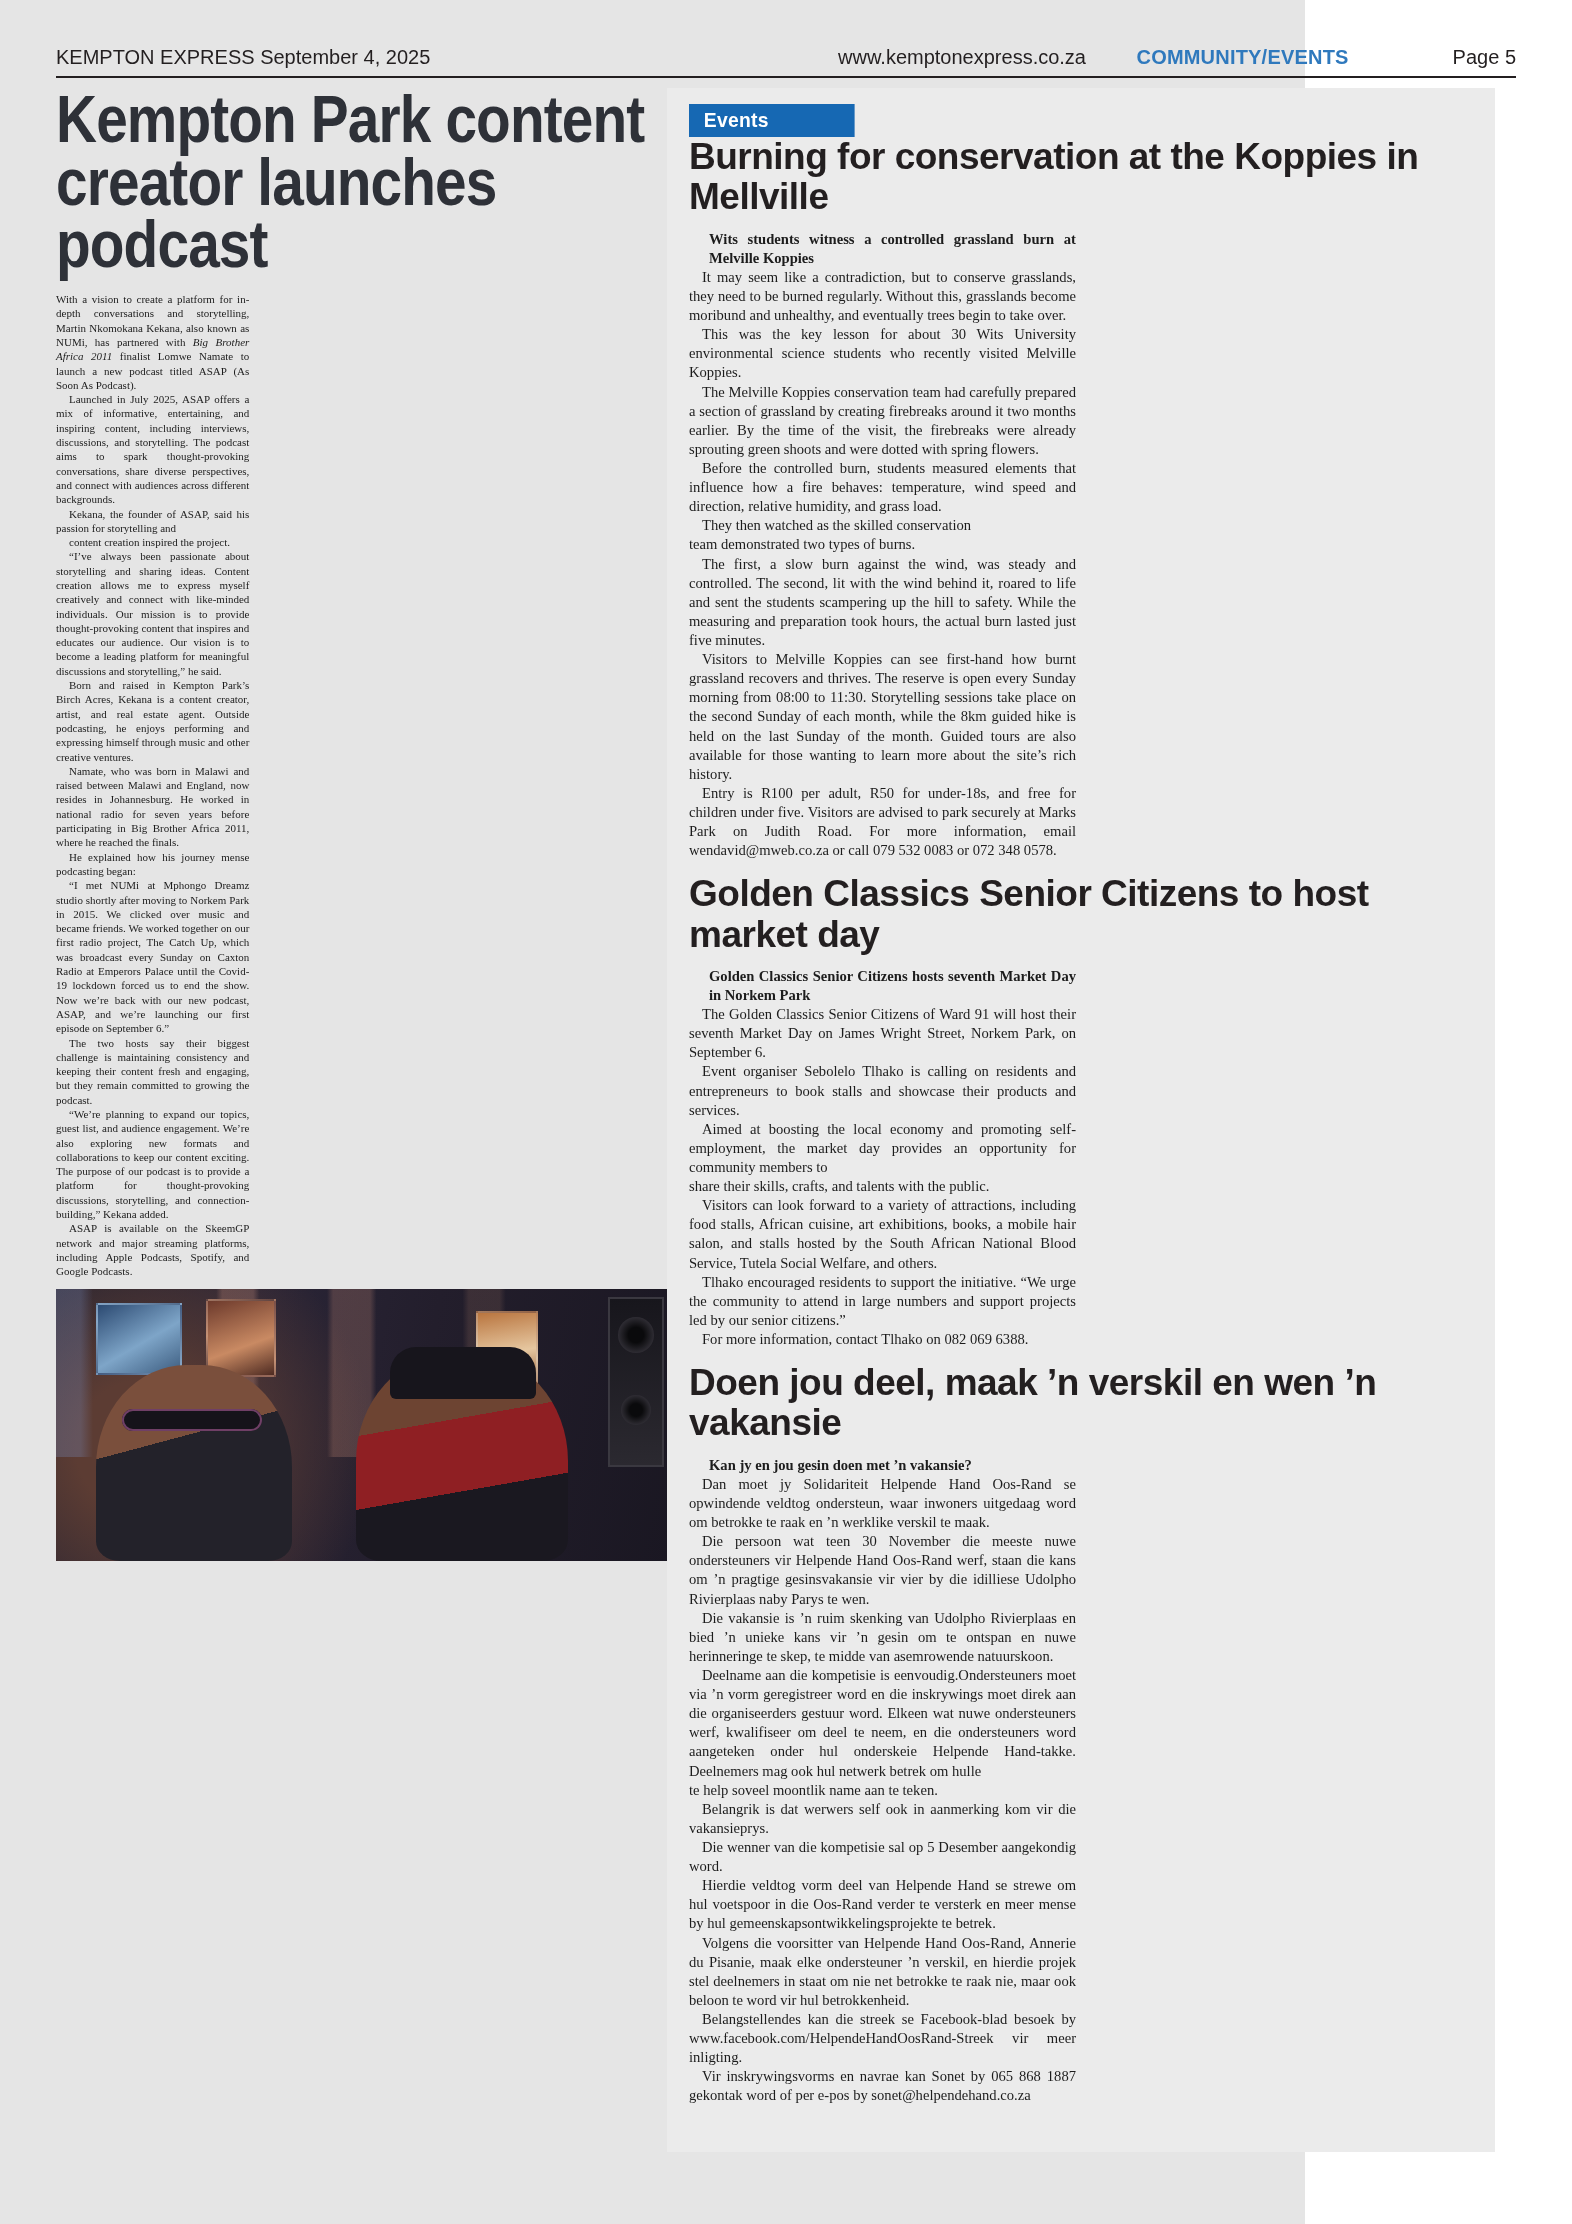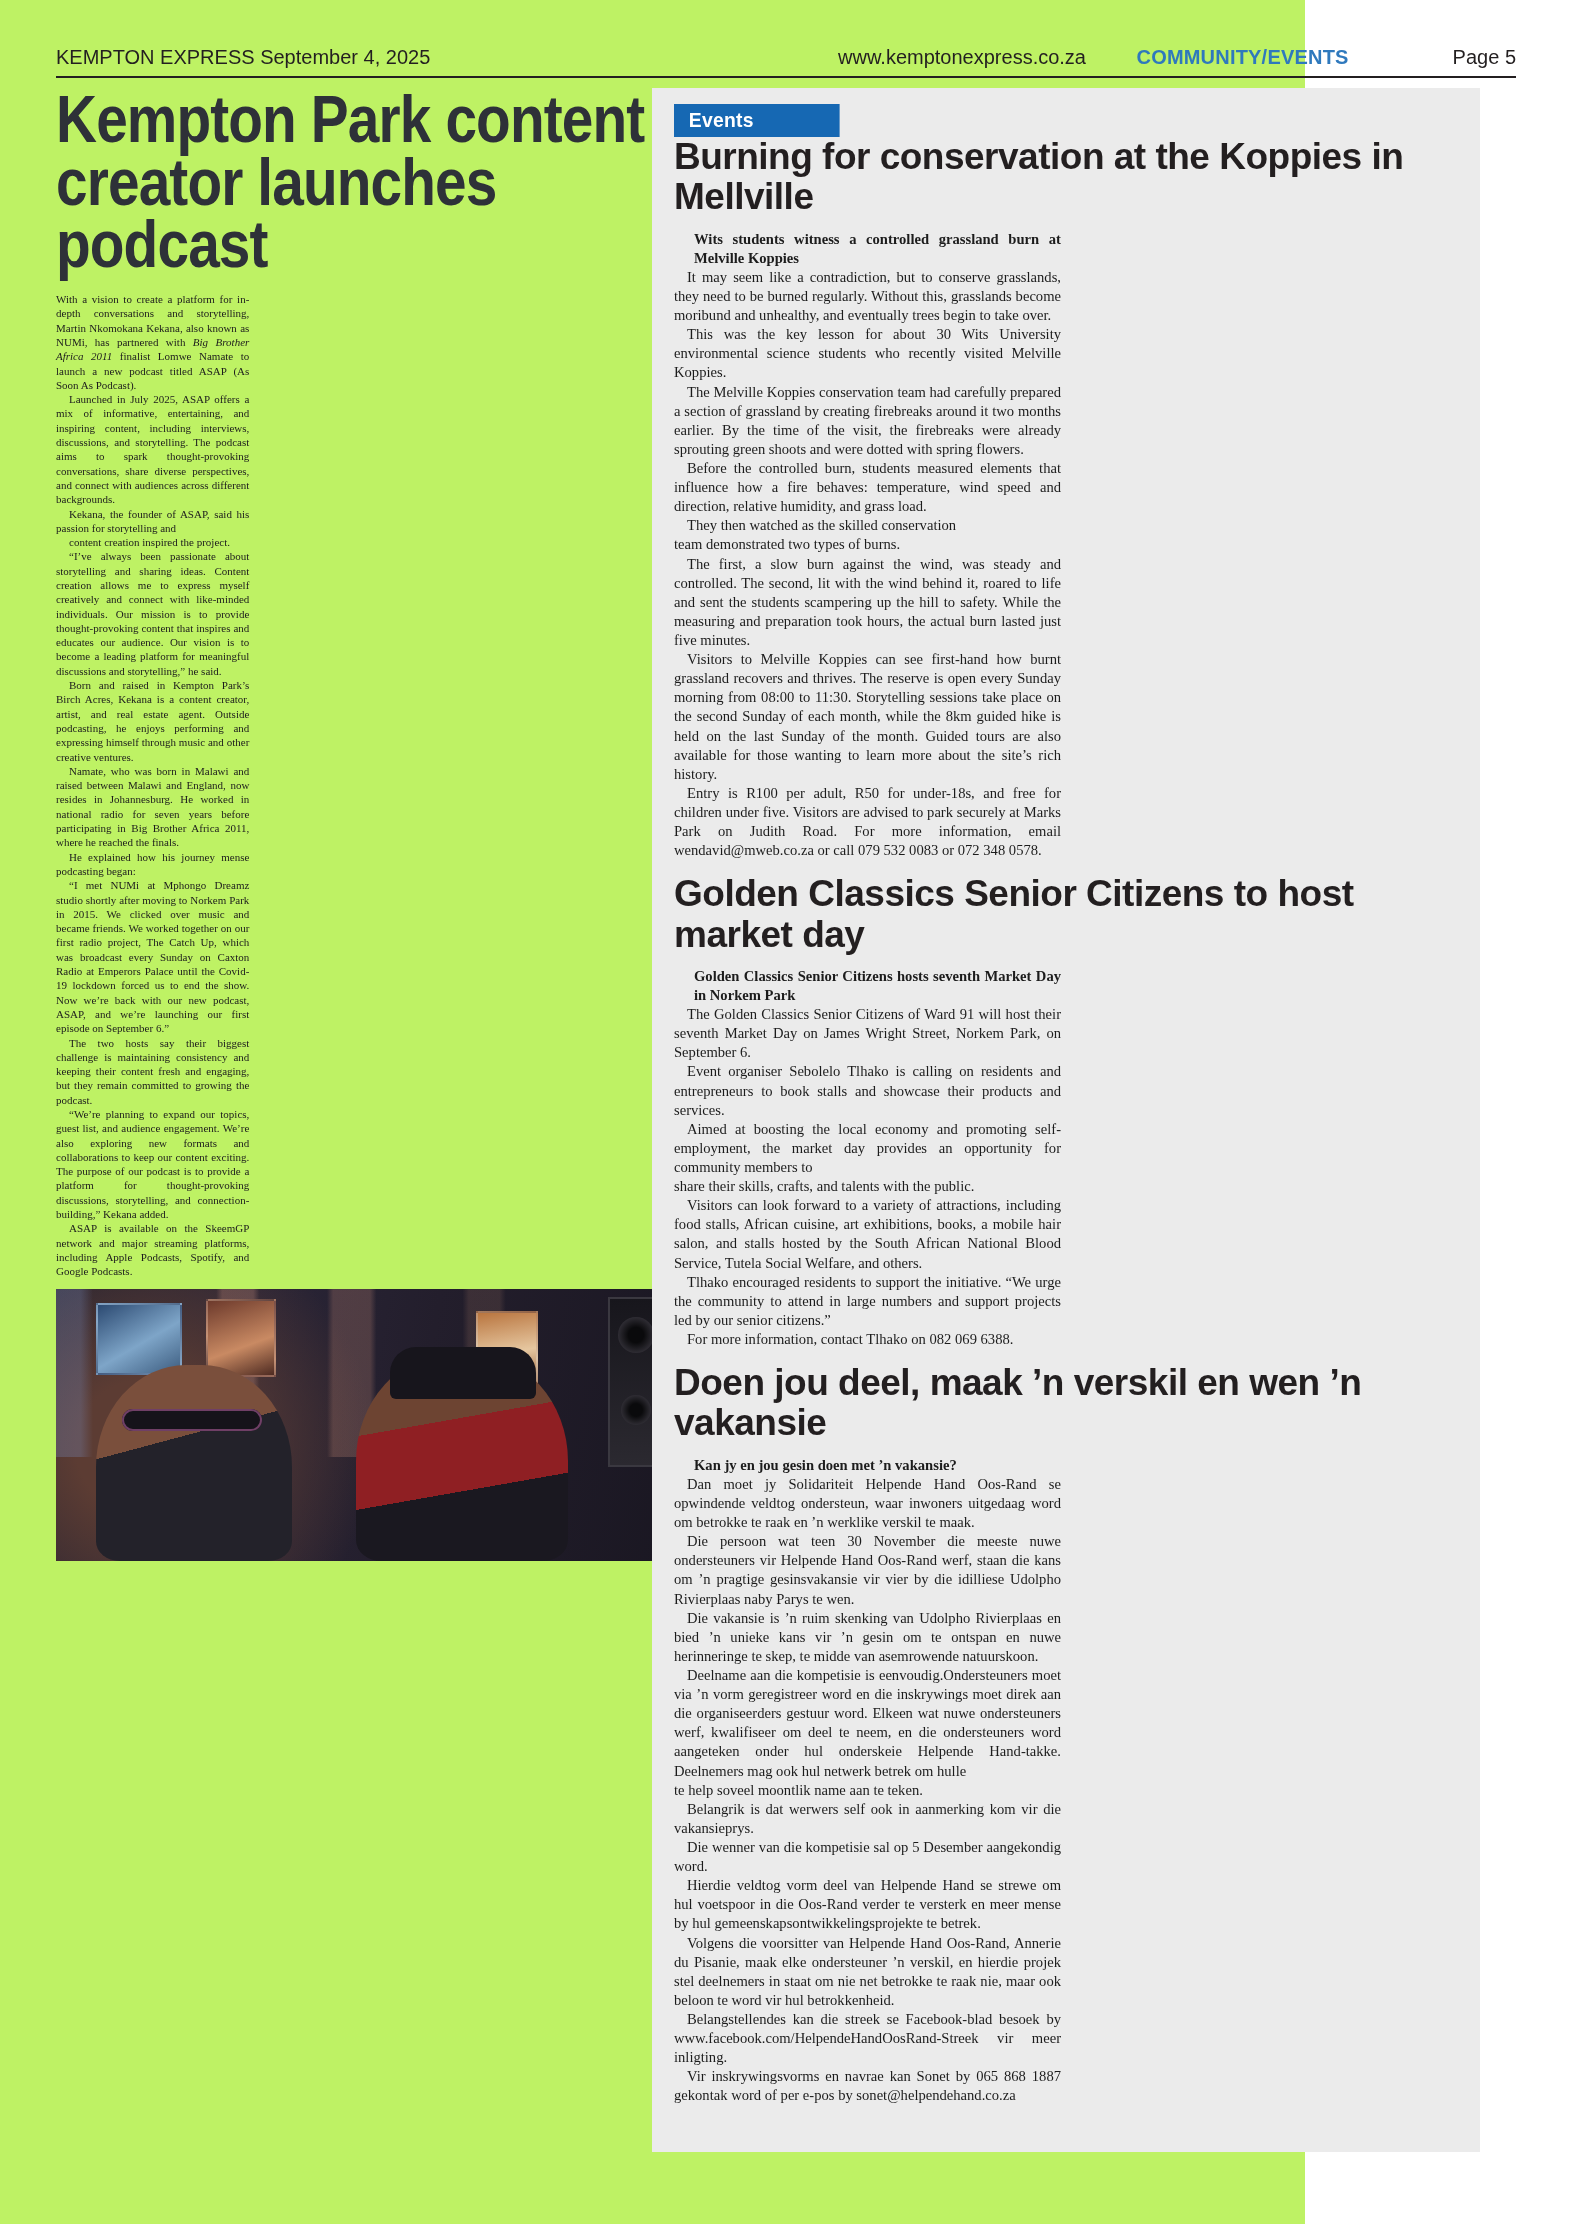--- a/index.html
+++ b/index.html
@@ -11,21 +11,21 @@
   body {
     font-family: "Liberation Serif", serif;
     color: #1c1c1c;
     position: relative;
     overflow: hidden;
   }
   .page {
     position: absolute;
     left: 0; top: 0;
     width: 1305px; height: 2224px;
-    background: #bef264;
+    background: #e5e5e5;
   }
 
   
   .masthead {
     position: absolute;
     left: 56px; top: 40px;
     width: 1460px; height: 34px;
     display: flex;
     align-items: center;
     font-family: "Liberation Sans", sans-serif;
@@ -162,21 +162,21 @@
   }
   .p1manB::before {
     content: ""; position: absolute; left: 34px; top: -6px;
     width: 146px; height: 52px; border-radius: 26px 26px 6px 6px;
     background: #17151c;
   }
 
   
   .side {
     position: absolute;
-    left: 652px; top: 88px;
+    left: 667px; top: 88px;
     width: 828px;
     height: 2064px;
     background: #ebebeb;
     padding: 16px 8px 18px 22px;
   }
   .events-badge {
     display: inline-block;
     background: #1668b3;
     color: #ffffff;
     font-family: "Liberation Sans Narrow", "Liberation Sans", sans-serif;

